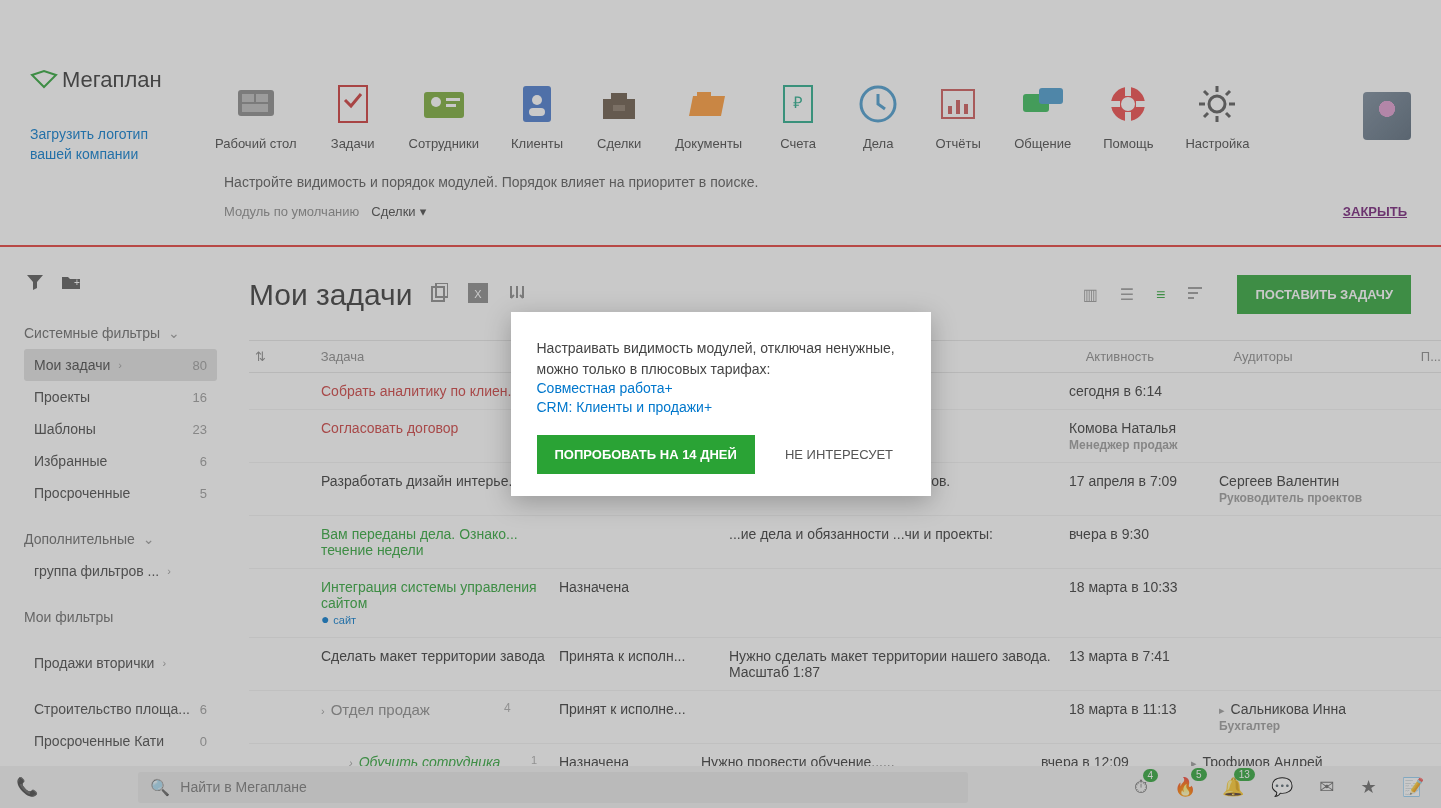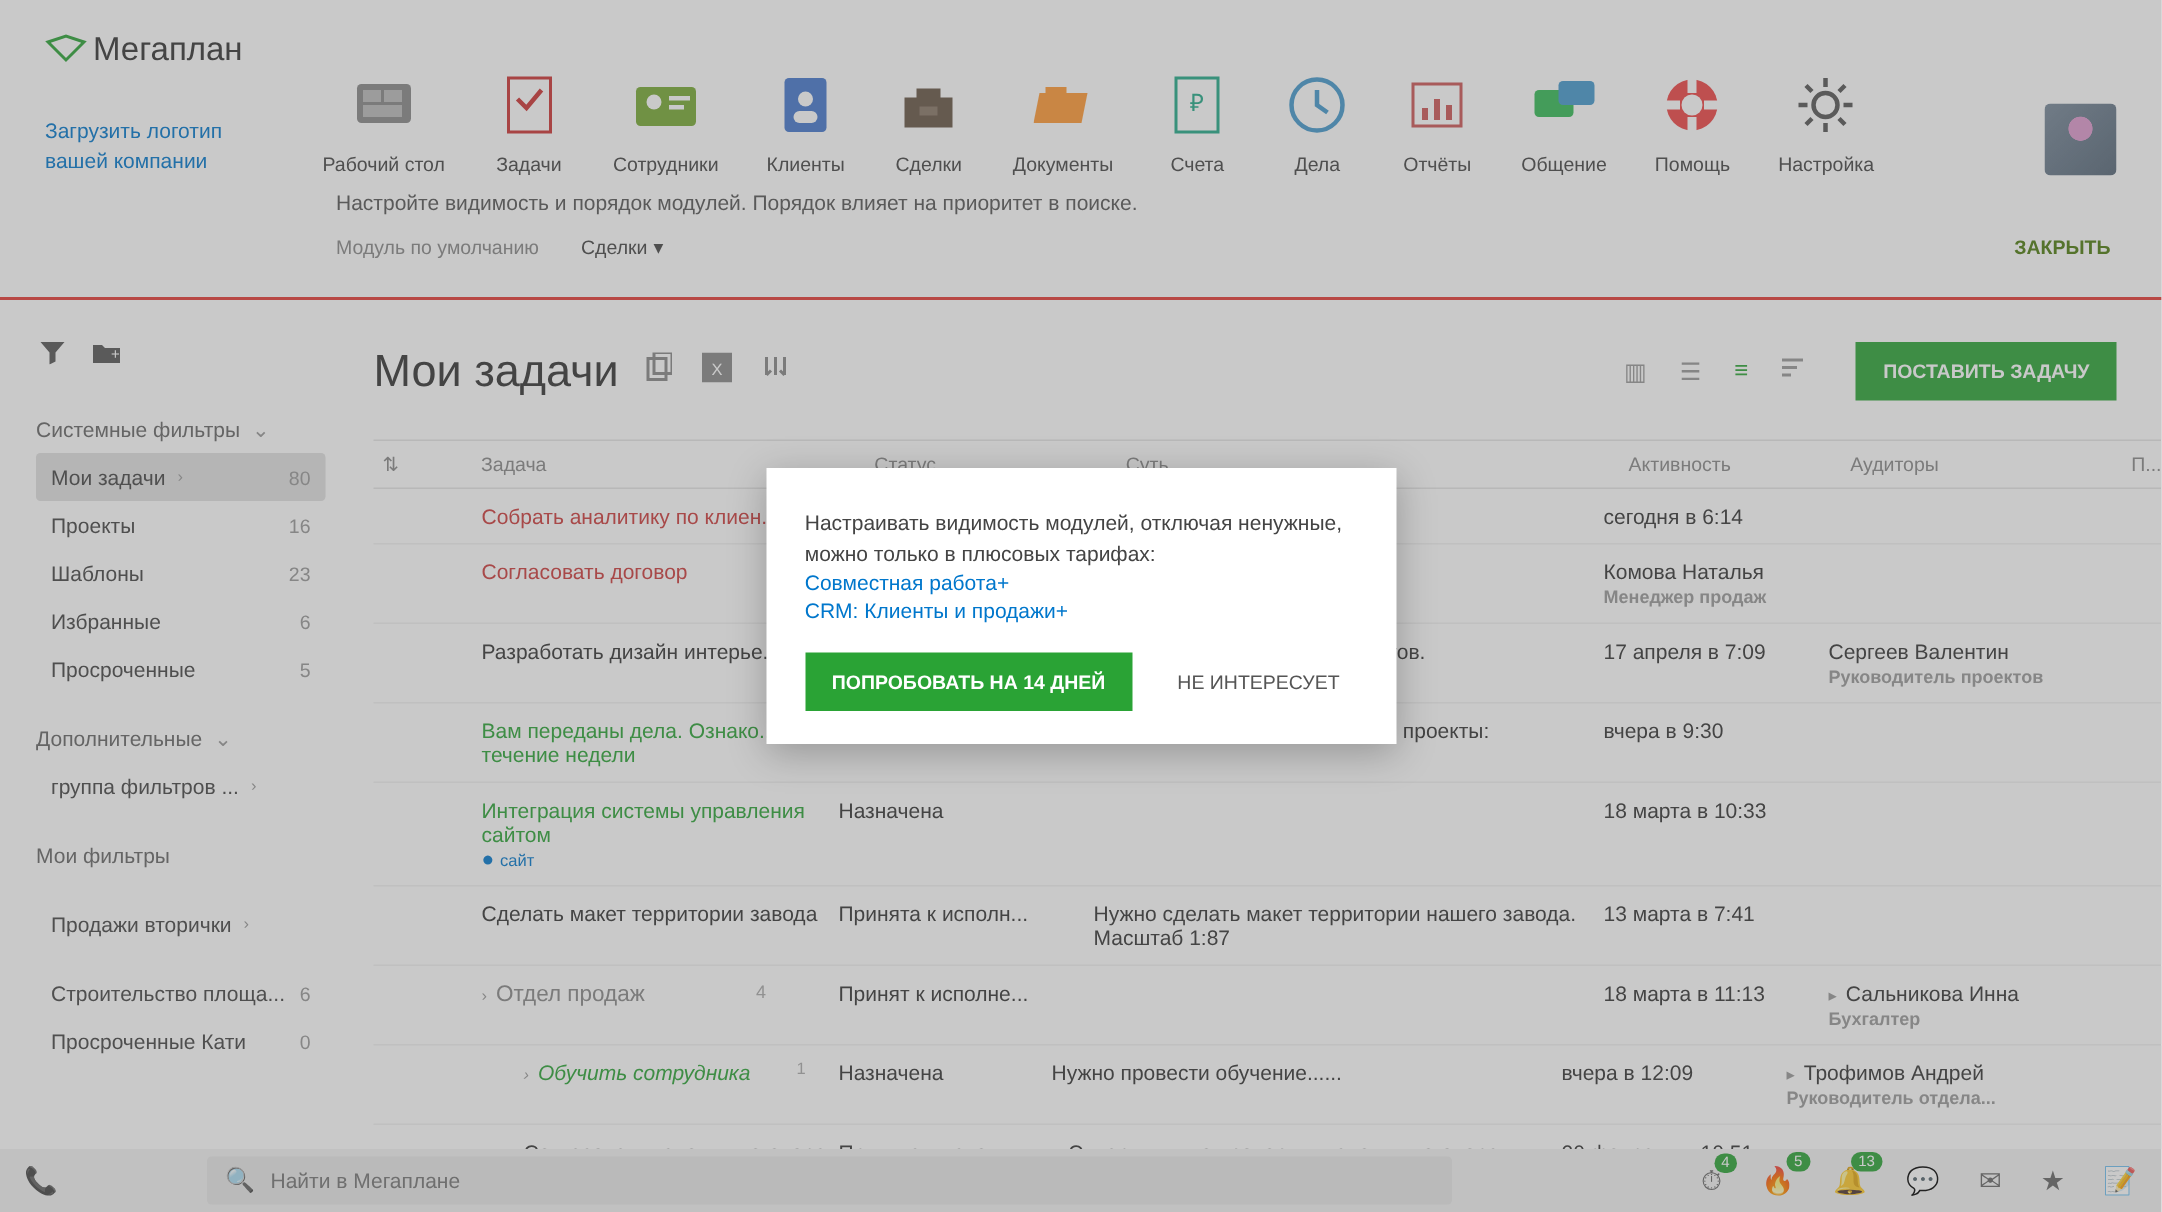--- a/index.html
+++ b/index.html
@@ -1,35 +1,35 @@
 <!DOCTYPE html>
 <html><head>
 <meta charset="utf-8">
 <style>
 * { margin:0; padding:0; box-sizing:border-box; font-family:Arial,Helvetica,sans-serif; }
 body { width:1441px; height:808px; background:#fff; position:relative; overflow:hidden; }
 
 .header { padding:20px 30px 10px; }
-.header-top { display:flex; align-items:flex-end; }
+.header-top { display:flex; align-items:center;margin-top:47px; }
 .logo-block { width:165px; }
 .logo { font-size:22px; font-weight:500; color:#333; display:flex; align-items:center; }
 .logo svg { margin-right:4px; }
 .upload-link { color:#07c; font-size:14px; margin-top:32px; line-height:1.4; cursor:pointer; }
 .modules { display:flex; gap:32px; margin-left:20px; }
 .mod { display:flex; flex-direction:column; align-items:center; gap:8px; cursor:pointer; }
 .mod-ico { width:48px; height:48px; display:flex; align-items:center; justify-content:center; }
 .mod-label { font-size:13px; color:#444; }
 .avatar { width:48px; height:48px; border-radius:4px; background:linear-gradient(135deg,#8b7,#567); margin-left:auto; cursor:pointer; background-image:radial-gradient(circle at 50% 35%,#d9c 20%,transparent 21%),linear-gradient(135deg,#789,#567); }
 
 .settings-row { margin-left:194px; margin-top:10px; }
 .settings-text { font-size:14px; color:#555; margin-bottom:14px; }
-.settings-bottom { display:flex; align-items:center; gap:28px; }
+.settings-bottom { display:flex; align-items:center; gap:12px; }
 .sb-label { font-size:13px; color:#888; }
 .sb-val { font-size:13px; color:#444; display:flex; align-items:center; gap:4px; cursor:pointer; }
-.close-btn { margin-left:auto; color:#4d7c0f; font-weight:600; font-size:13px; cursor:pointer; margin-right:4px; }
+.close-btn { margin-left:auto; color:#701a75; font-weight:600; font-size:13px; cursor:pointer; margin-right:4px;text-decoration:underline; }
 
 .red-line { height:2px; background:#e53935; margin-top:16px; }
 
 .content { display:flex; }
 .sidebar { width:225px; padding:24px 8px 0 24px; }
 .side-icons { display:flex; gap:14px; margin-bottom:24px; }
 .side-ico { width:22px; height:22px; cursor:pointer; display:flex; align-items:center; justify-content:center; color:#555; }
 
 .filter-group { font-size:14px; color:#666; padding:8px 0; display:flex; align-items:center; cursor:pointer; }
 .filter-group .chev { margin-left:8px; color:#999; }

